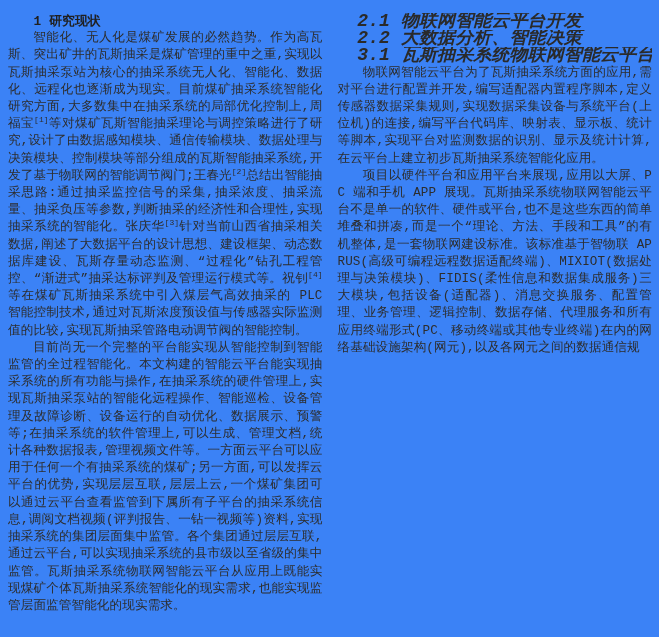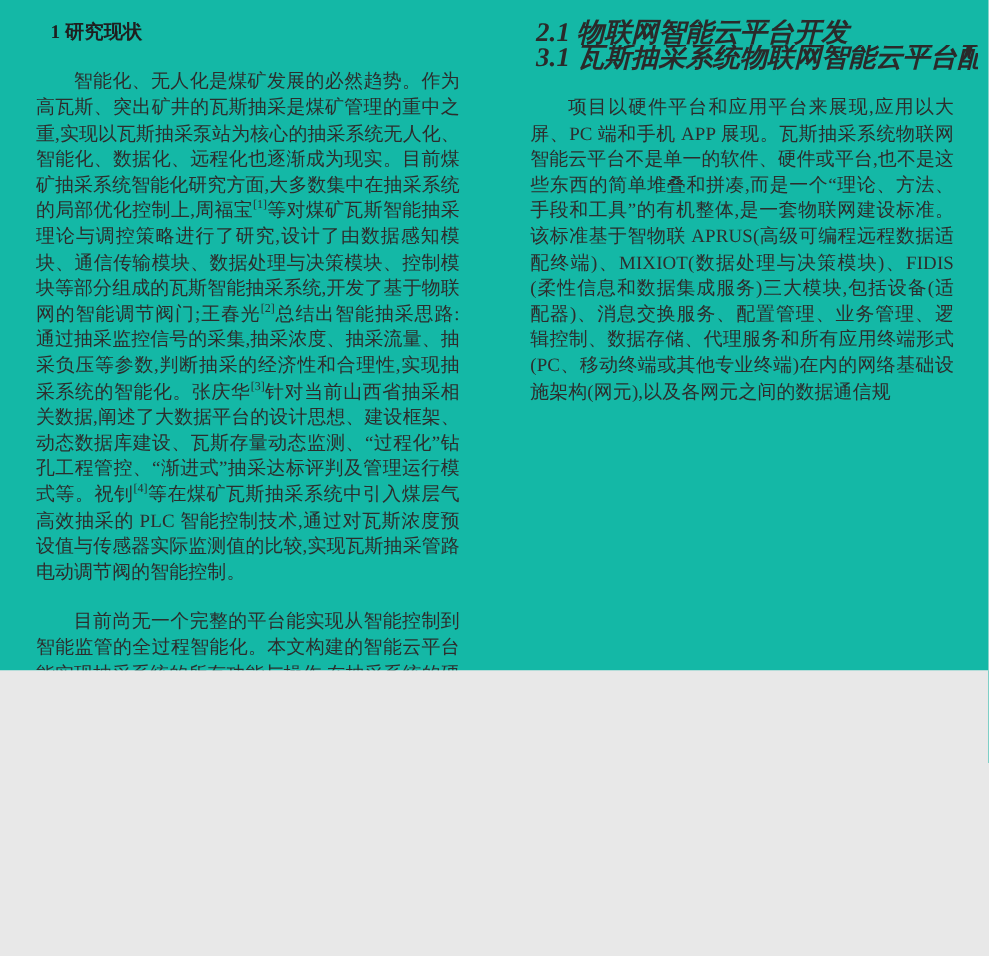--- a/index.html
+++ b/index.html
@@ -1,39 +1,39 @@
 <!DOCTYPE html>
 <html lang="zh"><head>
 <meta charset="utf-8">
 <style>
   html, body { margin: 0; padding: 0; background: #e8e8e8; }
   .page {
     position: relative;
     width: 659px;
-    height: 447px;
+    height: 637px;
     margin: 0;
-    background: #14b8a6;
+    background: #3b82f6;
     box-sizing: border-box;
     padding: 13px 7px 0 8px;
     display: flex;
     gap: 15px;
     overflow: hidden;
-    font-family: Liberation Serif, serif;
+    font-family: Liberation Mono, monospace;
     font-size: 12.6px;
     line-height: 17.2px;
     color: #2d2d2d;
     letter-spacing: 0.1px;
   }
   .col {
     flex: 1 1 0;
     min-width: 0;
     text-align: justify;
   }
   .col p {
-    margin: 16px;
+    margin: 0;
     text-indent: 2em;
     text-justify: inter-character;
     word-break: break-all;
   }
   .sec-heading {
     margin: 0;
     font-size: 12.8px;
     font-weight: bold;
     color: #1f1f1f;
     white-space: nowrap;
@@ -69,22 +69,24 @@
     <p><span>智能化、无人化是煤矿发展的必然趋势。作为高瓦斯、突出矿井的瓦斯抽采是煤矿管理的重中之重,实现以瓦斯抽采泵站为核心的抽采系统无人化、智能化、数据化、远程化也逐渐成为现实。目前煤矿抽采系统智能化研究方面,大多数集中在抽采系统的局部优化控制上,周福宝</span><sup class="cite">[1]</sup><span>等对煤矿瓦斯智能抽采理论与调控策略进行了研究,设计了由数据感知模块、通信传输模块、数据处理与决策模块、控制模块等部分组成的瓦斯智能抽采系统,开发了基于物联网的智能调节阀门;王春光</span><sup class="cite">[2]</sup><span>总结出智能抽采思路:通过抽采监控信号的采集,抽采浓度、抽采流量、抽采负压等参数,判断抽采的经济性和合理性,实现抽采系统的智能化。张庆华</span><sup class="cite">[3]</sup><span>针对当前山西省抽采相关数据,阐述了大数据平台的设计思想、建设框架、动态数据库建设、瓦斯存量动态监测、“过程化”钻孔工程管控、“渐进式”抽采达标评判及管理运行模式等。祝钊</span><sup class="cite">[4]</sup><span>等在煤矿瓦斯抽采系统中引入煤层气高效抽采的 PLC 智能控制技术,通过对瓦斯浓度预设值与传感器实际监测值的比较,实现瓦斯抽采管路电动调节阀的智能控制。</span></p>
 
     <p>目前尚无一个完整的平台能实现从智能控制到智能监管的全过程智能化。本文构建的智能云平台能实现抽采系统的所有功能与操作,在抽采系统的硬件管理上,实现瓦斯抽采泵站的智能化远程操作、智能巡检、设备管理及故障诊断、设备运行的自动优化、数据展示、预警等;在抽采系统的软件管理上,可以生成、管理文档,统计各种数据报表,管理视频文件等。一方面云平台可以应用于任何一个有抽采系统的煤矿;另一方面,可以发挥云平台的优势,实现层层互联,层层上云,一个煤矿集团可以通过云平台查看监管到下属所有子平台的抽采系统信息,调阅文档视频(评判报告、一钻一视频等)资料,实现抽采系统的集团层面集中监管。各个集团通过层层互联,通过云平台,可以实现抽采系统的县市级以至省级的集中监管。瓦斯抽采系统物联网智能云平台从应用上既能实现煤矿个体瓦斯抽采系统智能化的现实需求,也能实现监管层面监管智能化的现实需求。</p>
   </div>
 
   <div class="col">
 
     <h4 class="sub-heading">2.1 物联网智能云平台开发</h4>
 
 
+    <h4 class="sub-heading">2.2 大数据分析、智能决策</h4>
 
 
 
     <h4 class="sub-heading">3.1 瓦斯抽采系统物联网智能云平台配置</h4>
 
+    <p>物联网智能云平台为了瓦斯抽采系统方面的应用,需对平台进行配置并开发,编写适配器内置程序脚本,定义传感器数据采集规则,实现数据采集设备与系统平台(上位机)的连接,编写平台代码库、映射表、显示板、统计等脚本,实现平台对监测数据的识别、显示及统计计算,在云平台上建立初步瓦斯抽采系统智能化应用。</p>
 
     <p>项目以硬件平台和应用平台来展现,应用以大屏、PC 端和手机 APP 展现。瓦斯抽采系统物联网智能云平台不是单一的软件、硬件或平台,也不是这些东西的简单堆叠和拼凑,而是一个“理论、方法、手段和工具”的有机整体,是一套物联网建设标准。该标准基于智物联 APRUS(高级可编程远程数据适配终端)、MIXIOT(数据处理与决策模块)、FIDIS(柔性信息和数据集成服务)三大模块,包括设备(适配器)、消息交换服务、配置管理、业务管理、逻辑控制、数据存储、代理服务和所有应用终端形式(PC、移动终端或其他专业终端)在内的网络基础设施架构(网元),以及各网元之间的数据通信规</p>
   </div>
 
 </div>
 
 </body></html>

